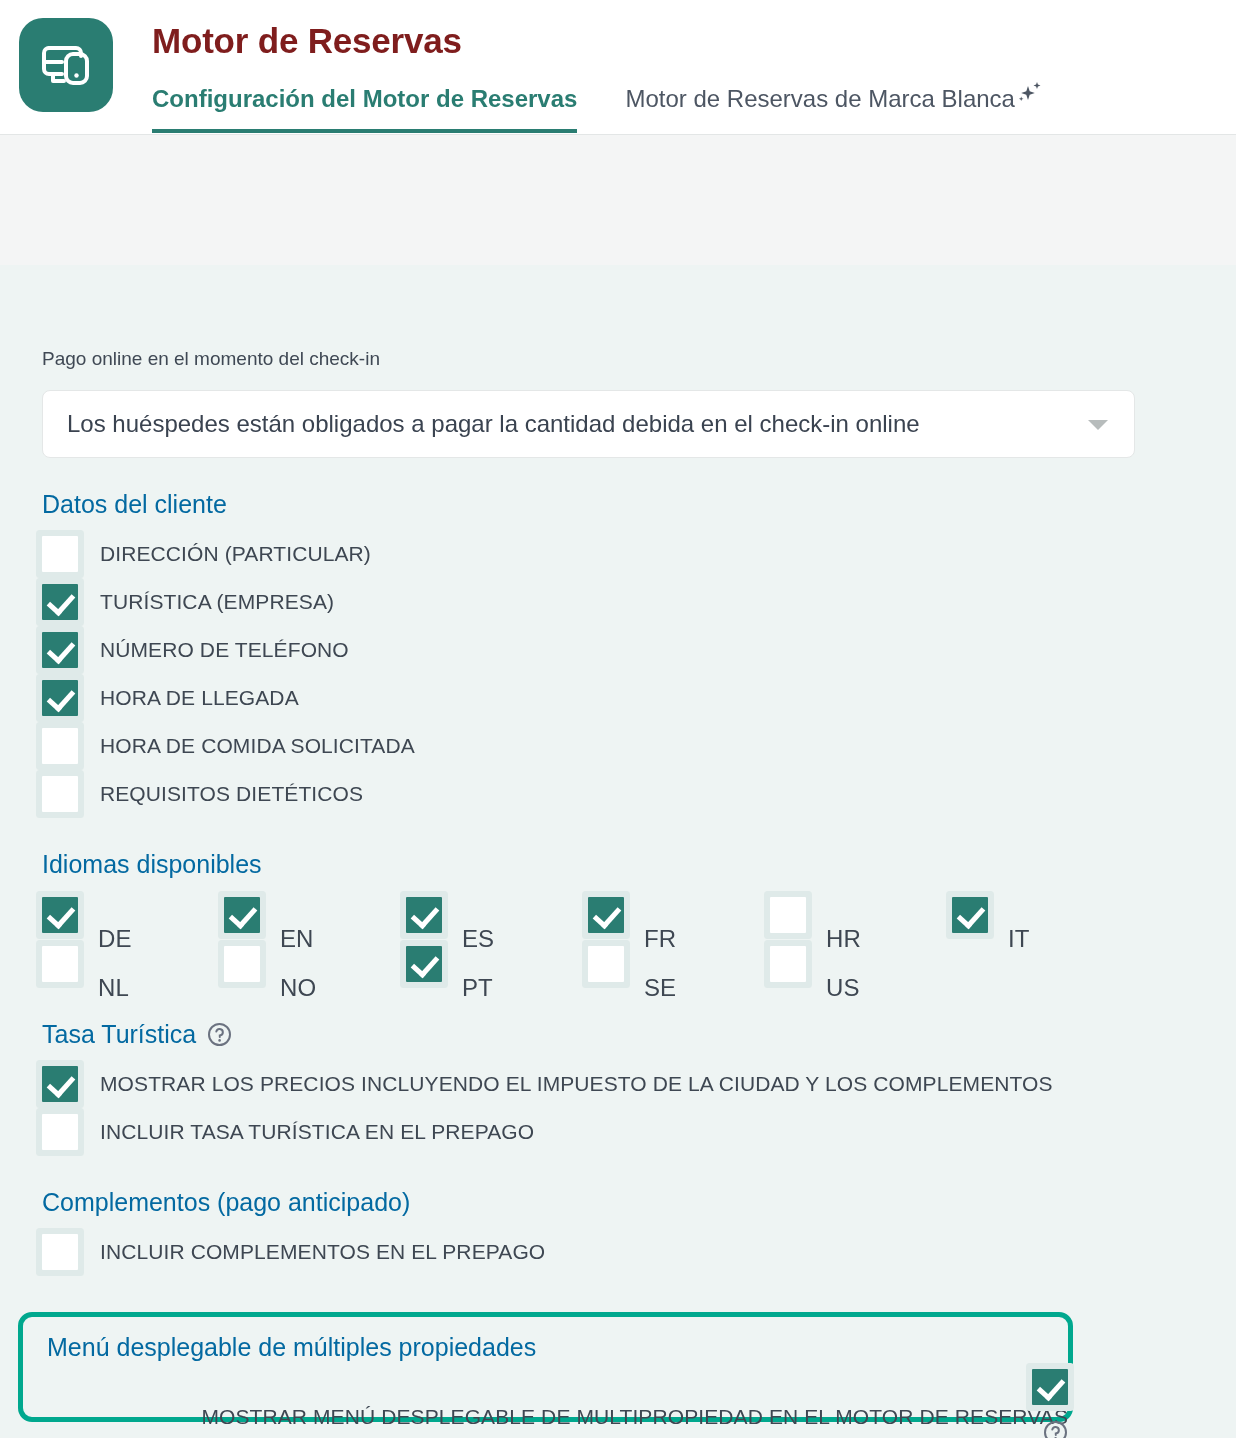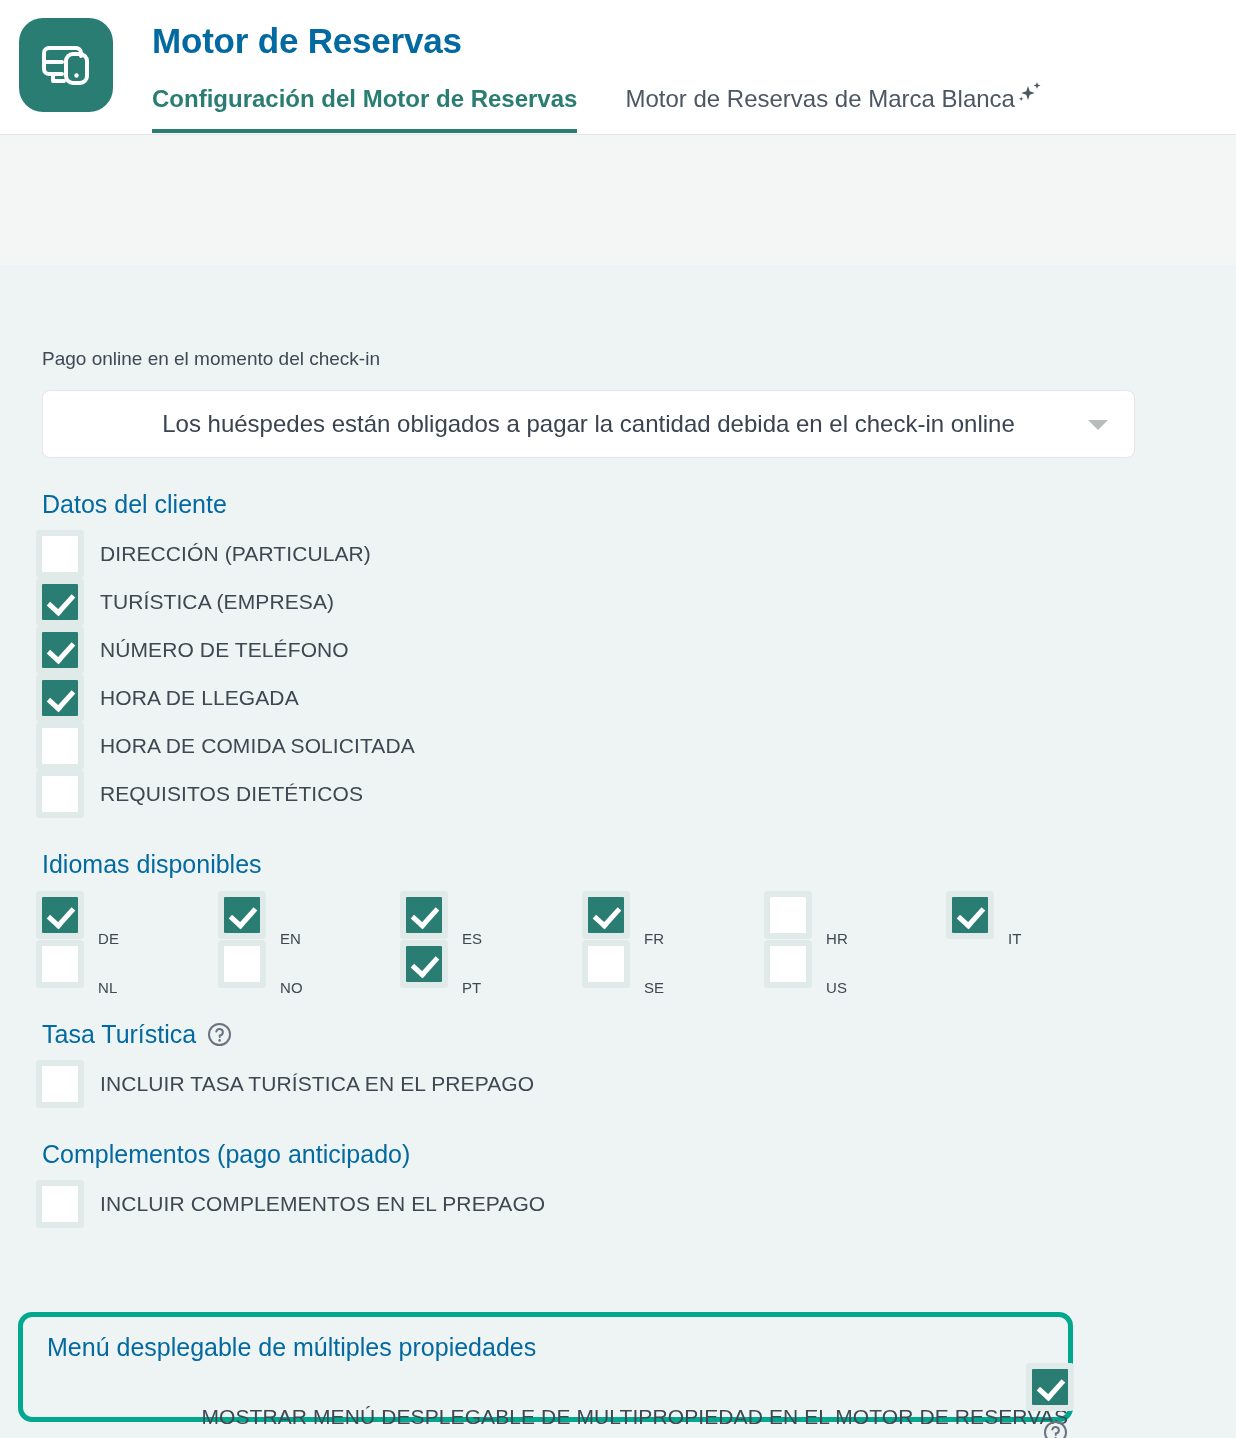--- a/index.html
+++ b/index.html
@@ -46,21 +46,21 @@
     right: 0;
     height: 135px;
   }
 
   .page-title {
     position: absolute;
     top: 20px;
     left: 0;
     font-size: 35px;
     font-weight: bold;
-    color: #0369a1;
+    color: #7f1d1d;
     letter-spacing: -0.2px;
     line-height: 42px;
     white-space: nowrap;
   }
 
   .tabstrip {
     position: absolute;
     top: 80px;
     left: 0;
     right: 0;
@@ -128,21 +128,20 @@
     position: relative;
     width: 1093px;
     height: 68px;
     background: #ffffff;
     border: 1px solid #e4e7e7;
     border-radius: 8px;
     display: flex;
     align-items: center;
     padding: 0 24px;
     cursor: pointer;
-    justify-content: center;
   }
   .select-value {
     font-size: 24px;
     color: #3a4350;
     white-space: nowrap;
   }
   .select-caret {
     position: absolute;
     right: 26px;
     top: 50%;
@@ -210,21 +209,21 @@
     grid-template-columns: repeat(6, 182px);
     row-gap: 0;
   }
   .lang-cell {
     display: flex;
     align-items: center;
     height: 49px;
   }
   .lang-cell .cb-label {
     margin-left: 20px;
-    font-size: 15px;
+    font-size: 24px;
     margin-top: 48px;
   }
 
   
   .help-icon {
     display: inline-flex;
     width: 25px;
     height: 25px;
     flex: 0 0 25px;
     cursor: pointer;
@@ -384,20 +383,24 @@
         <span>Tasa Turística</span>
         <span class="help-icon">
           <svg width="25" height="25" viewBox="0 0 25 25">
             <circle cx="12.5" cy="12.5" r="10.5" fill="none" stroke="#6b7280" stroke-width="2"></circle>
             <path d="M9.3 9.6 a3.3 3.3 0 1 1 3.5 3.9 v1.6" fill="none" stroke="#6b7280" stroke-width="2" stroke-linecap="round"></path>
             <circle cx="12.6" cy="18.4" r="1.3" fill="#6b7280"></circle>
           </svg>
         </span>
       </div>
 
+      <div class="check-row">
+        <span class="cb on"></span>
+        <span class="cb-label">MOSTRAR LOS PRECIOS INCLUYENDO EL IMPUESTO DE LA CIUDAD Y LOS COMPLEMENTOS</span>
+      </div>
       <div class="check-row">
         <span class="cb"></span>
         <span class="cb-label">INCLUIR TASA TURÍSTICA EN EL PREPAGO</span>
       </div>
     </div>
 
     <div class="section">
       <div class="section-title">Complementos (pago anticipado)</div>
       <div class="check-row">
         <span class="cb"></span>

